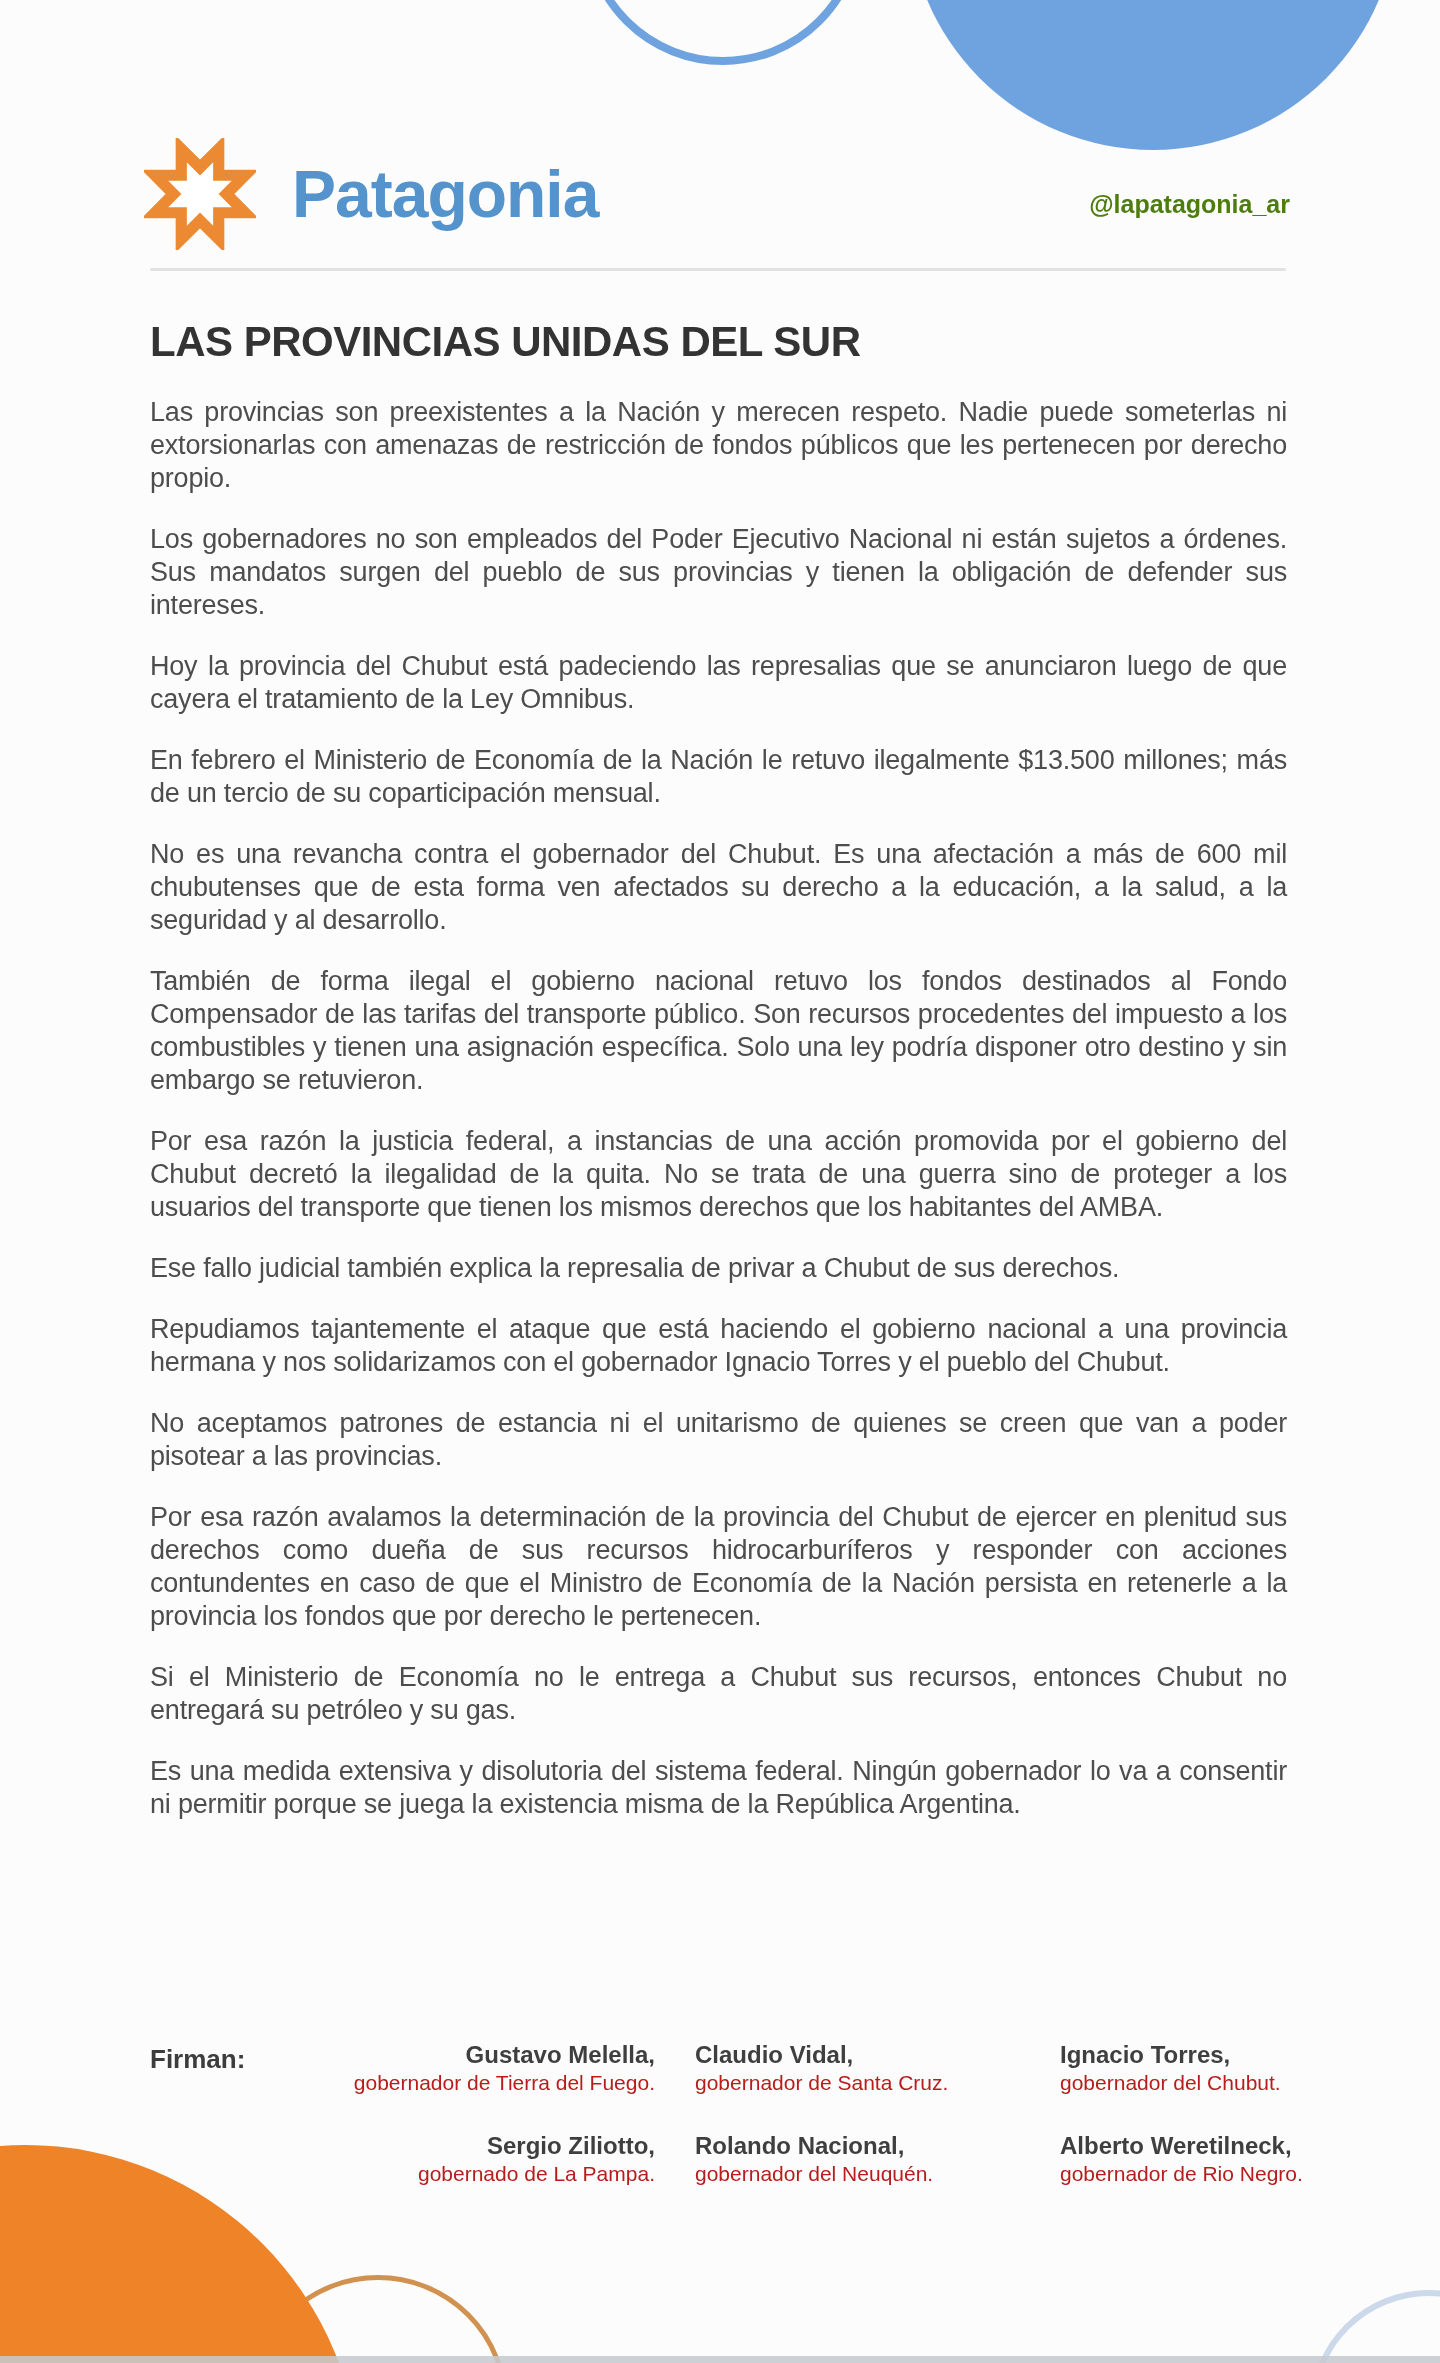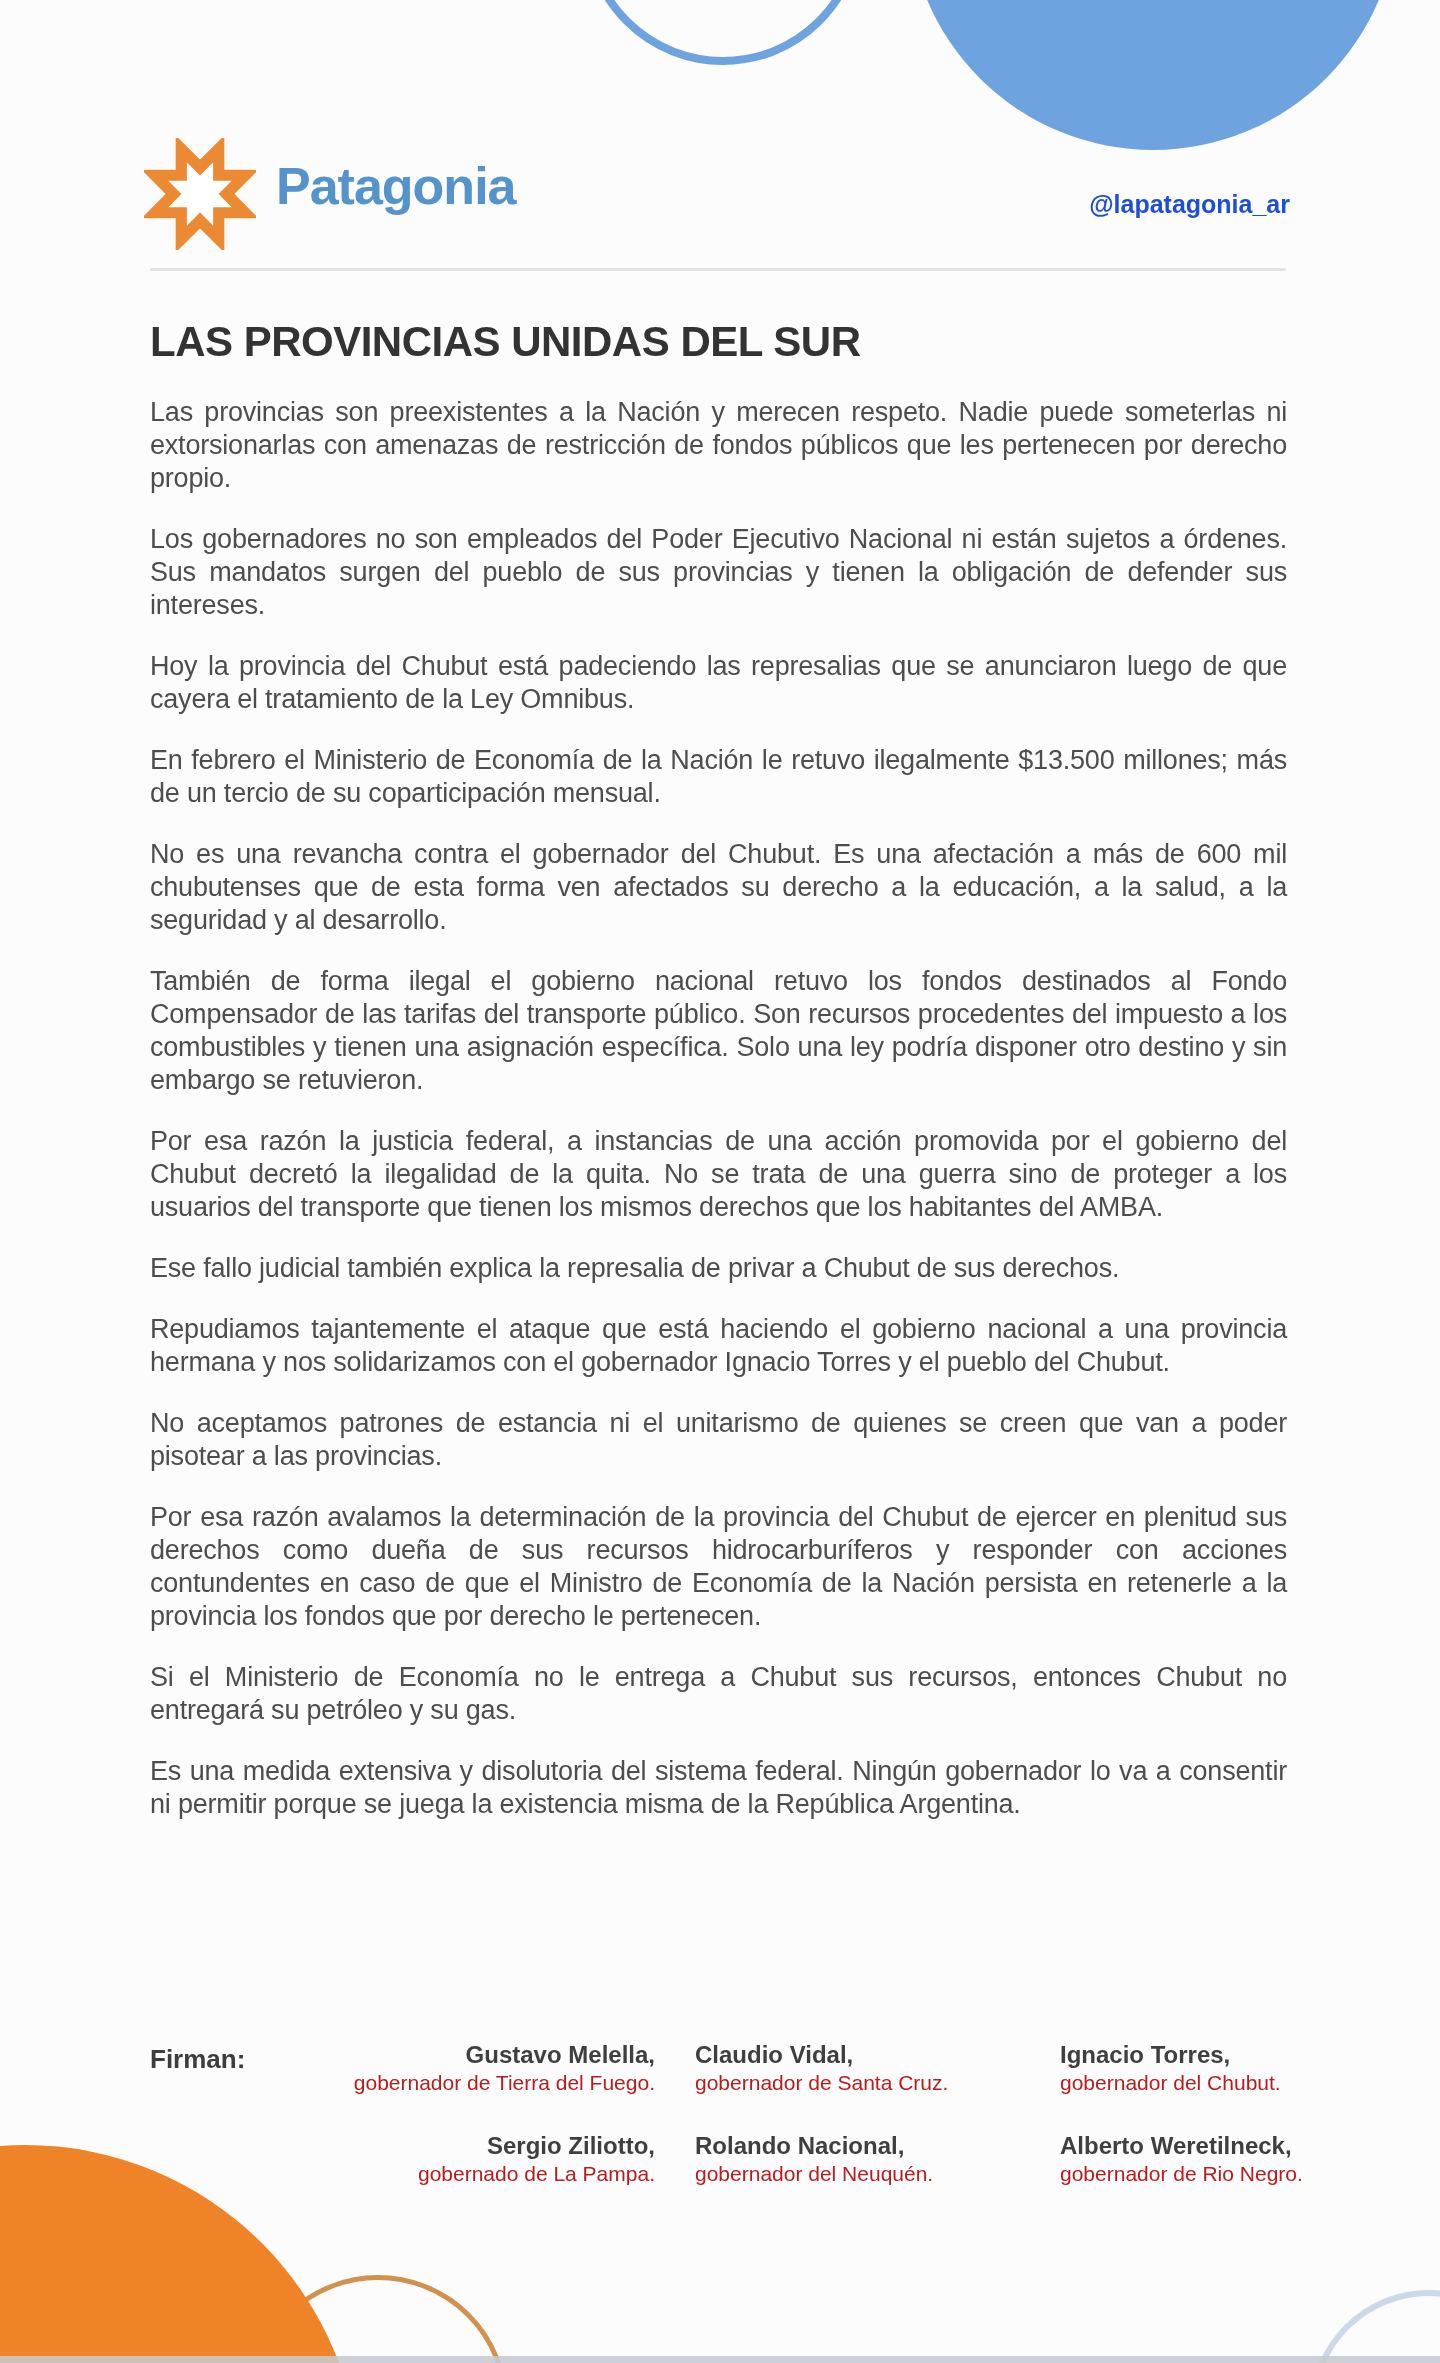--- a/index.html
+++ b/index.html
@@ -35,26 +35,26 @@
     left: 1310px; top: 2290px; width: 226px; height: 226px;
     border: 6px solid #cbd9ea; border-radius: 50%; z-index: 2;
   }
   .bottom-strip {
     left: 0; bottom: 0; width: 1440px; height: 7px;
     background: rgba(198, 202, 206, 0.88); z-index: 5;
   }
   
   .logo-star { position: absolute; left: 144px; top: 138px; z-index: 4; }
   .brand-name {
-    position: absolute; left: 276px; top: 156px; z-index: 4;
-    font-size: 52px; font-weight: 700; letter-spacing: -1px; color: #5493cb;
+    position: absolute; left: 292px; top: 156px; z-index: 4;
+    font-size: 66px; font-weight: 700; letter-spacing: -1px; color: #5493cb;
   }
   .handle {
     position: absolute; left: 1290px; top: 190px; transform: translateX(-100%);
-    font-size: 25px; font-weight: 700; color: #1d4ed8; z-index: 4;
+    font-size: 25px; font-weight: 700; color: #4d7c0f; z-index: 4;
   }
   .header-divider {
     position: absolute; left: 150px; top: 268px; width: 1136px; height: 3px;
     background: #e2e2e2; border-radius: 2px;
   }
   
   .doc-title {
     position: absolute; left: 150px; top: 318px;
     font-size: 42px; font-weight: 700; letter-spacing: -0.5px; color: #333333;
   }

